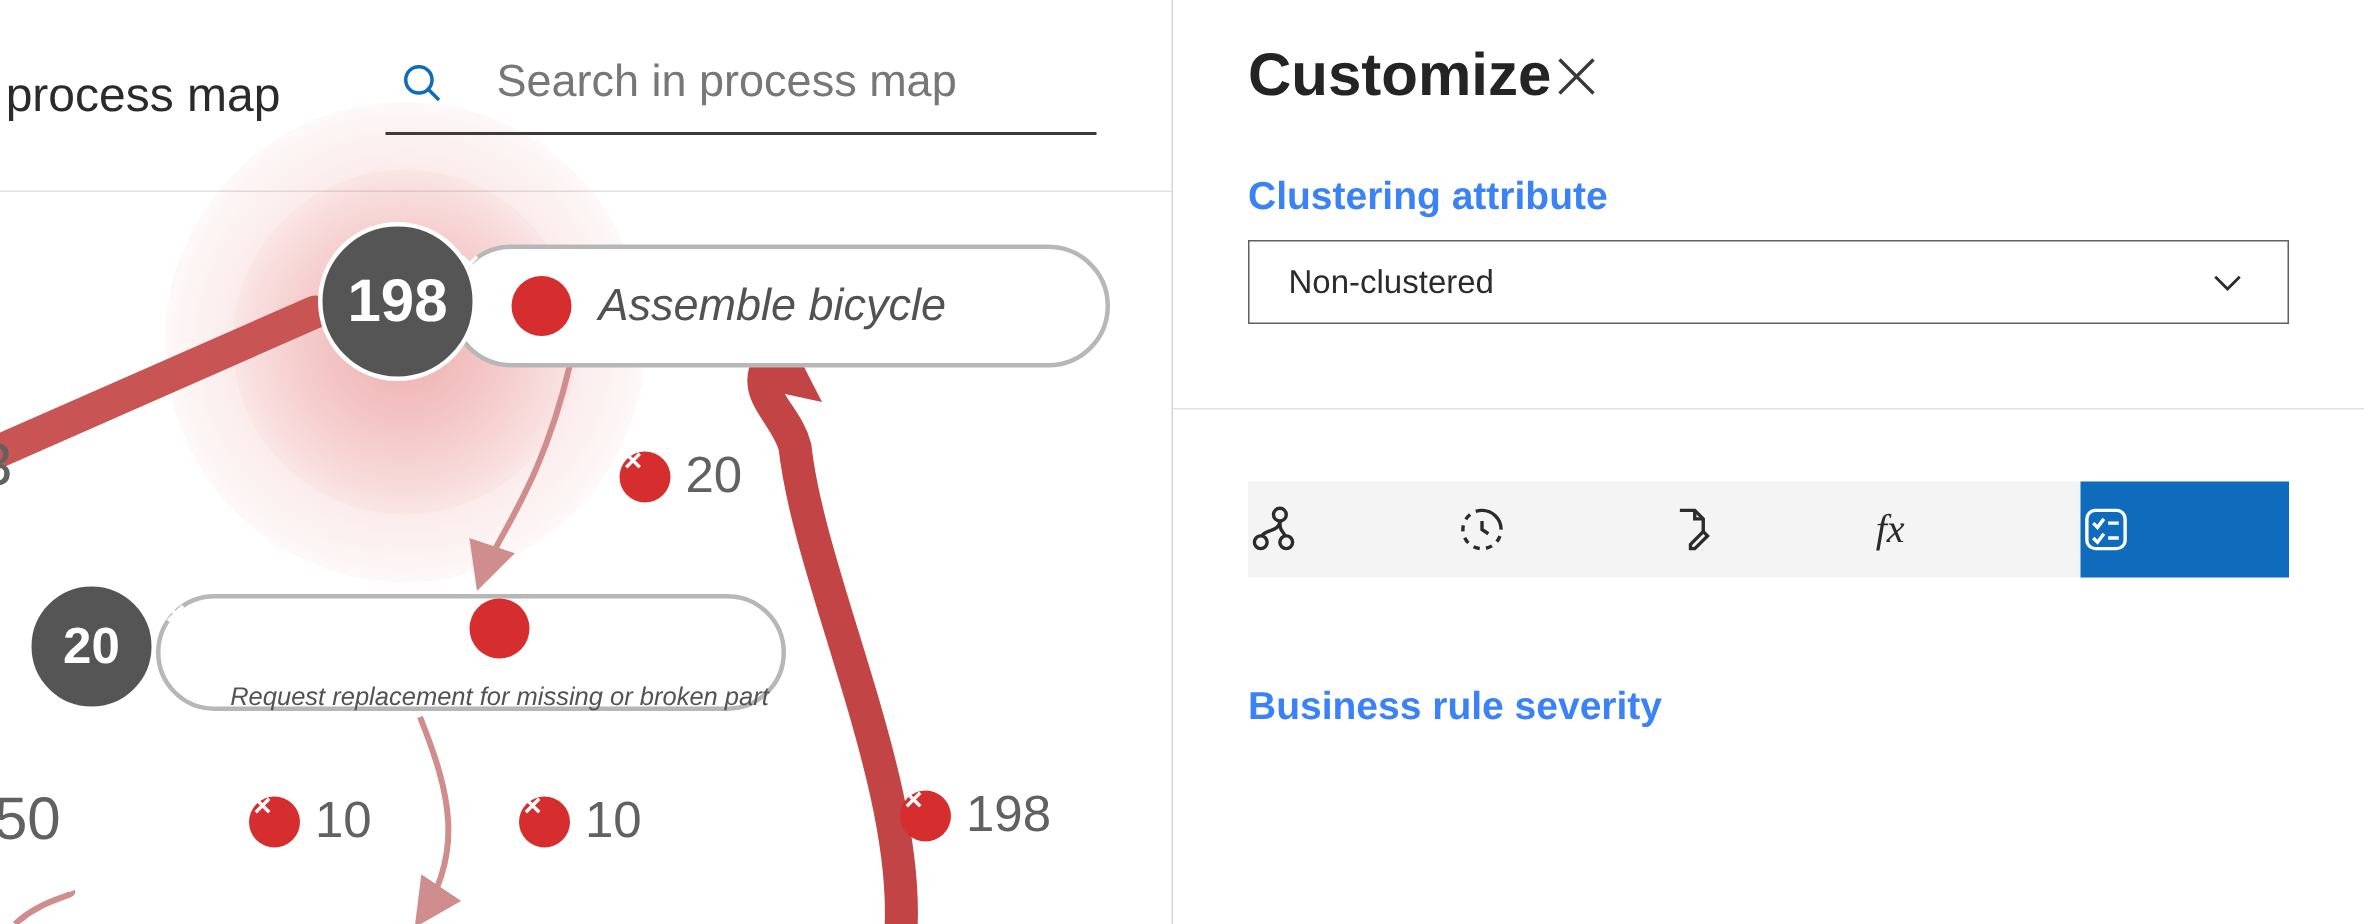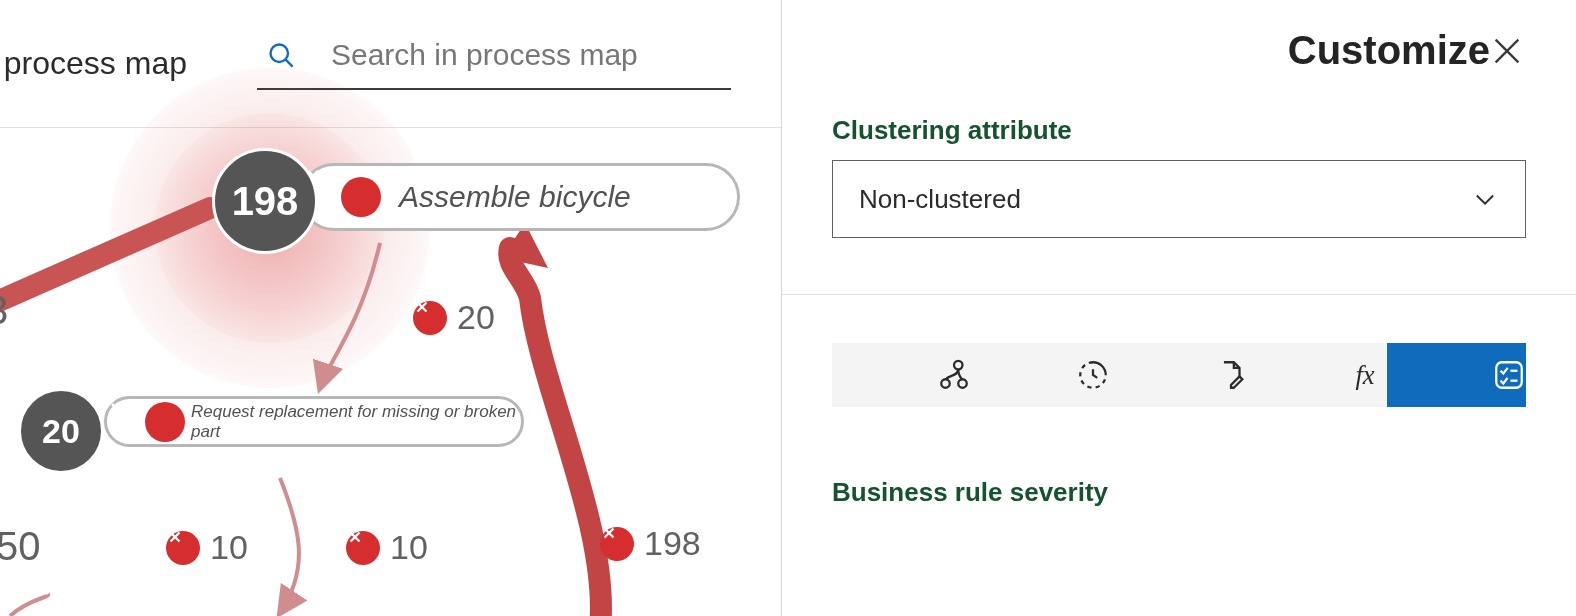--- a/index.html
+++ b/index.html
@@ -114,54 +114,54 @@
   
   .right {
     flex: 1;
     height: 100%;
     display: flex;
     flex-direction: column;
   }
   .panel-header {
     display: flex;
     align-items: center;
-    justify-content: flex-end;
+    justify-content: flex-start;
     padding: 28px 52px 14px 50px;
   }
   .panel-title { font-size: 40px; font-weight: 600; color: #242424; }
   .close-btn { width: 34px; height: 34px; cursor: pointer; color:#393939; }
   .section { padding: 0 50px; }
-  .section-label { font-size: 26px; font-weight: 600; color: #14532d; margin-top: 28px; margin-bottom: 14px; }
+  .section-label { font-size: 26px; font-weight: 600; color: #3b82f6; margin-top: 28px; margin-bottom: 14px; }
   .select {
     width: 100%;
-    height: 78px;
+    height: 56px;
     border: 1.5px solid #606060;
     background: #fff;
     display: flex;
     align-items: center;
     justify-content: space-between;
     padding: 0 26px;
-    font-size: 26px;
+    font-size: 22px;
     color: #2b2b2b;
     cursor: pointer;
   }
   .chev { width: 28px; height: 28px; color:#2b2b2b; }
   .panel-divider { border-top: 1px solid #e2e2e2; margin-top: 56px; }
 
   .tabs {
     margin: 48px 50px 0 50px;
     height: 64px;
     background: #f4f4f4;
     display: flex;
   }
   .tab {
     flex: 1;
     display: flex;
     align-items: center;
-    justify-content: flex-end;
+    justify-content: flex-start;
     cursor: pointer;
     color: #2b2b2b;
   }
   .tab.active { background: #0f6cbd; color: #fff; }
   .tab svg { width: 34px; height: 34px; }
 </style>
 </head>
 <body>
 
 <div class="main-row">
@@ -195,34 +195,34 @@
         <path d="M 380 115 C 360 200, 330 230, 320 260" stroke="#cf8d8d" stroke-width="4" fill="none" marker-end="url(#arr-thin)"></path>
 
         <path d="M 280 350 C 300 400, 310 440, 280 485" stroke="#cf8d8d" stroke-width="4" fill="none" marker-end="url(#arr-thin)"></path>
 
         <path d="M 600 500 C 610 400, 540 260, 530 170 C 525 150, 505 138, 510 120" stroke="#c24444" stroke-width="22" fill="none" stroke-linecap="round"></path>
         <path d="M 502 130 L 525 95 L 548 140" fill="#c24444"></path>
 
         <path d="M 10 488 C 30 470, 50 470, 48 466" stroke="#cf8d8d" stroke-width="4" fill="none"></path>
       </svg>
 
-      <div class="node-pill" style="left:300px; top:35px; width:440px; height:68px; padding-left:38px; gap:18px;">
+      <div class="node-pill" style="left:300px; top:35px; width:440px; height:82px; padding-left:38px; gap:18px;">
         <span class="err-badge big">
           <svg viewBox="0 0 24 24" stroke="#fff" stroke-width="3" fill="none">
               <line x1="6" y1="6" x2="18" y2="18"></line>
               <line x1="18" y1="6" x2="6" y2="18"></line>
             </svg>
         </span>
         <span class="node-label" style="font-size:30px;">Assemble bicycle</span>
       </div>
       <div class="count-bubble large" style="left:212px; top:20px;">
         <span>198</span>
       </div>
 
-      <div class="node-pill" style="left:104px; top:268px; width:420px; height:51px; padding-left:38px; gap:6px;">
+      <div class="node-pill" style="left:104px; top:268px; width:420px; height:78px; padding-left:38px; gap:16px;flex-direction:column;">
         <span class="err-badge big">
           <svg viewBox="0 0 24 24" stroke="#fff" stroke-width="3" fill="none">
               <line x1="6" y1="6" x2="18" y2="18"></line>
               <line x1="18" y1="6" x2="6" y2="18"></line>
             </svg>
         </span>
         <span class="node-label" style="font-size:17px;">Request replacement for missing or broken part</span>
       </div>
       <div class="count-bubble med" style="left:18px; top:260px;">
         <span>20</span>

